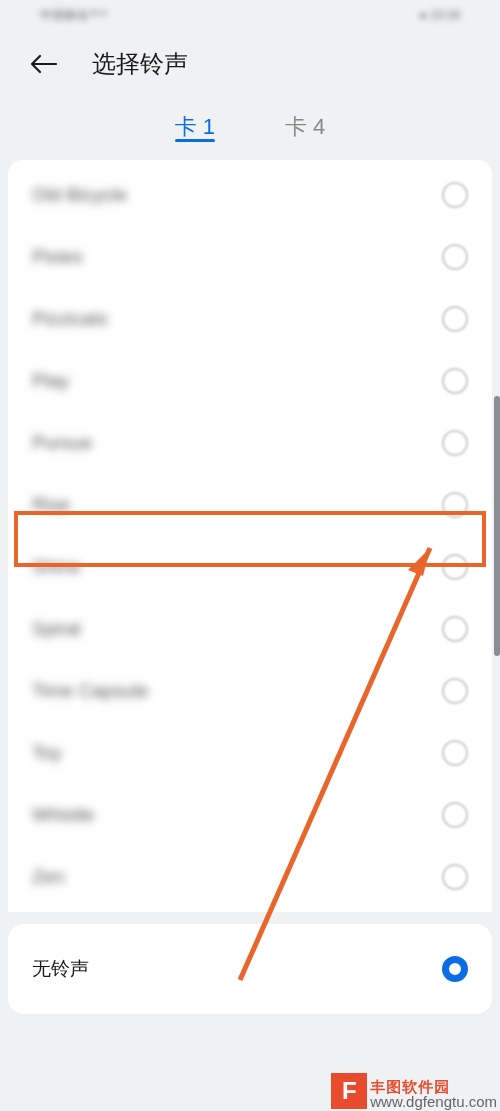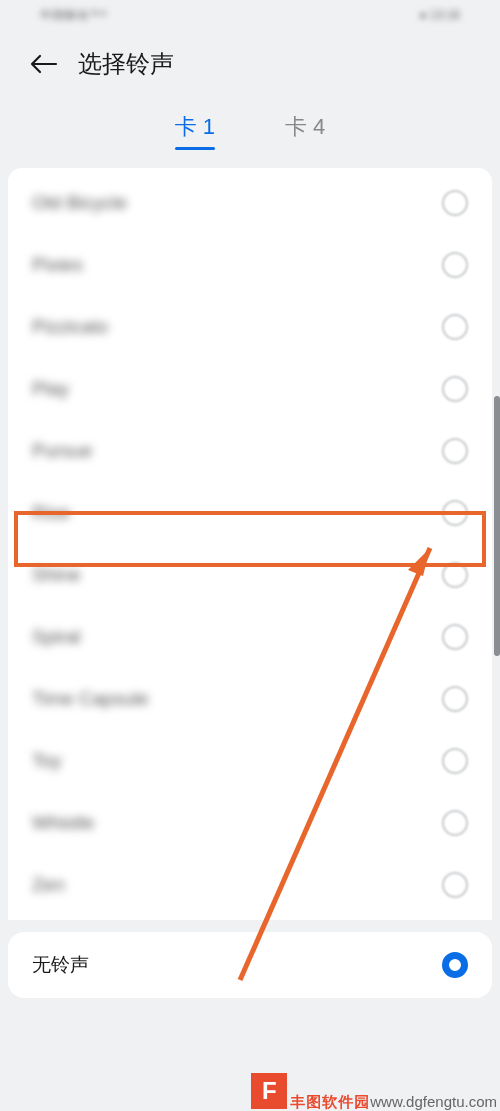--- a/index.html
+++ b/index.html
@@ -23,21 +23,21 @@
       align-items: center;
       padding: 0 40px;
       filter: blur(3px);
       font-size: 12px;
       color: #666;
     }
     .header {
       display: flex;
       align-items: center;
       padding: 18px 30px 24px 30px;
-      gap: 20px;
+      gap: 34px;
     }
     .back-arrow {
       width: 28px;
       height: 24px;
       display: flex;
       align-items: center;
       cursor: pointer;
     }
     .back-arrow svg {
       width: 28px;
@@ -50,21 +50,20 @@
     }
     .tabs {
       display: flex;
       justify-content: center;
       gap: 70px;
       padding: 8px 0 18px 0;
     }
     .tab {
       font-size: 22px;
       color: #888;
-      padding-bottom: 8px;
       cursor: pointer;
       position: relative;
     }
     .tab.active {
       color: #0a6de6;
       font-weight: 500;
     }
     .tab.active::after {
       content: "";
       position: absolute;
@@ -134,21 +133,21 @@
       top: 0;
       width: 6px;
       height: 260px;
       background: #8a8d91;
       border-radius: 3px;
     }
     .bottom-card {
       background: #fff;
       margin: 12px 8px 0 8px;
       border-radius: 16px;
-      padding: 20px 24px;
+      padding: 32px 24px;
       display: flex;
       justify-content: space-between;
       align-items: center;
     }
     .bottom-label {
       font-size: 19px;
       color: #1a1a1a;
     }
     .radio-selected {
       width: 26px;
@@ -172,21 +171,21 @@
       background: #e94b2f;
       display: flex;
       align-items: center;
       justify-content: center;
       color: #fff;
       font-size: 24px;
       font-weight: 900;
     }
     .wm-text {
       display: flex;
-      flex-direction: row;
+      flex-direction: column;
       align-items: flex-start;
       line-height: 1;
       text-align: center;
     }
     .wm-name {
       font-size: 15px;
       font-weight: 700;
       color: #e94b2f;
       letter-spacing: 1px;
     }

